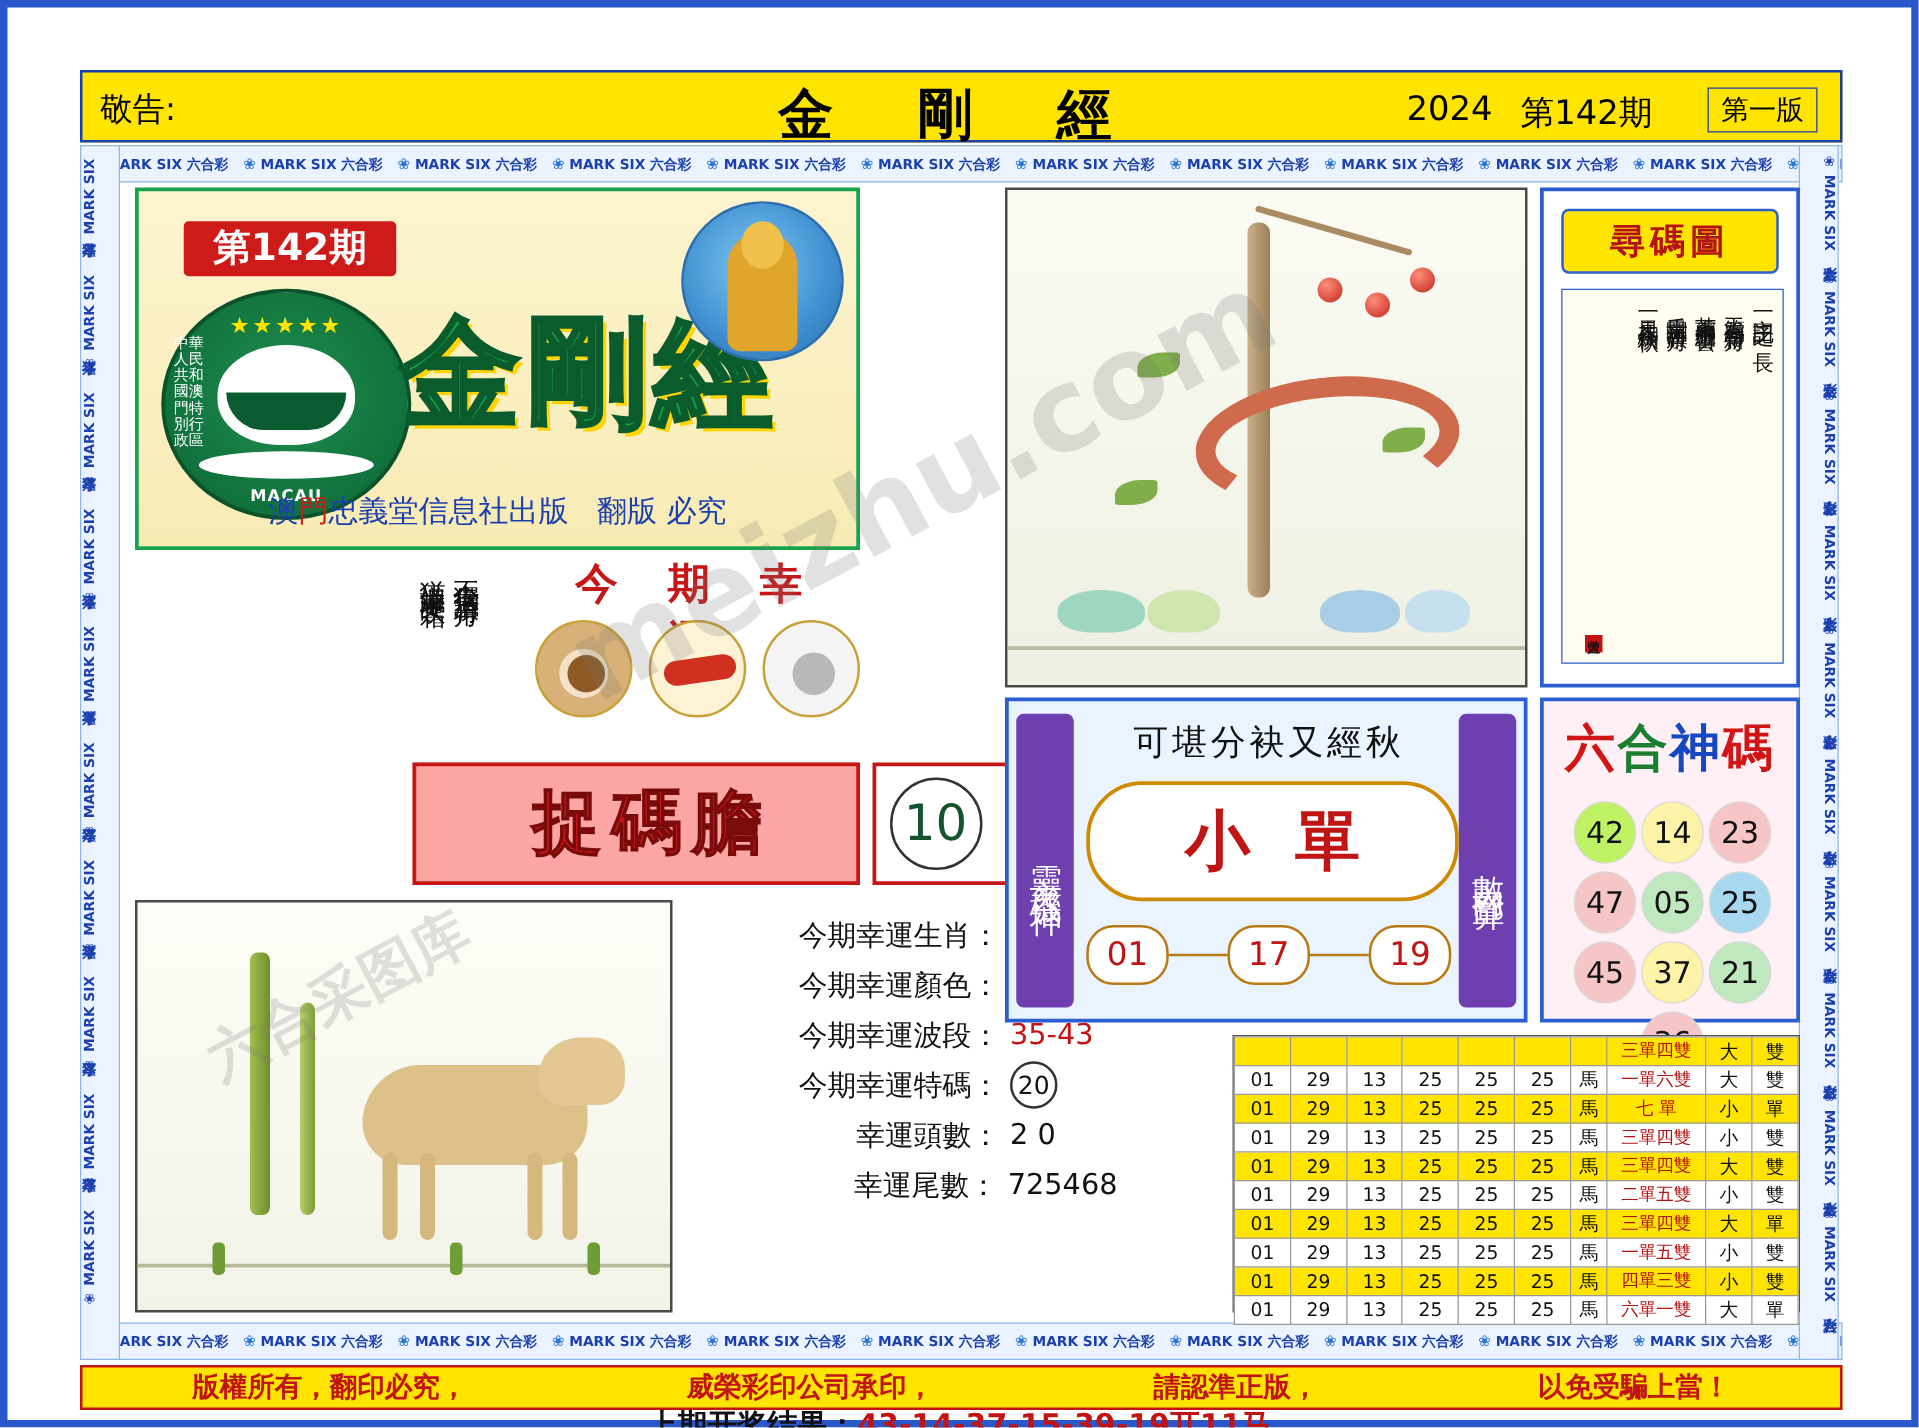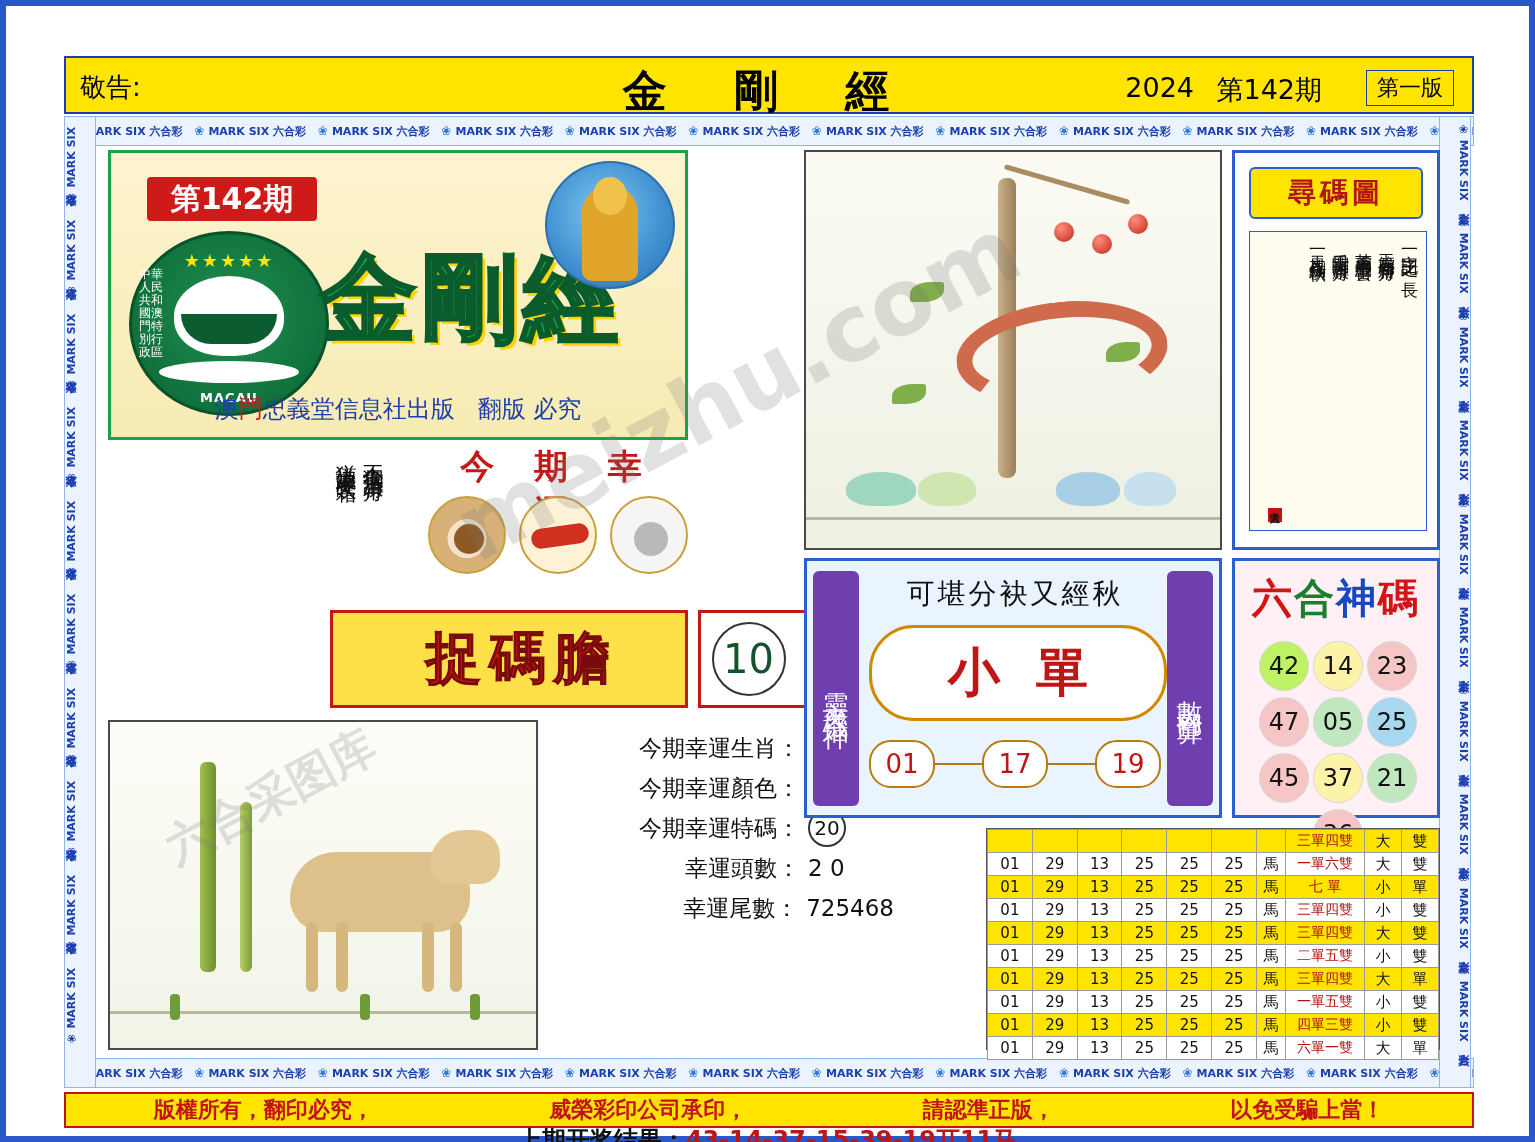--- a/index.html
+++ b/index.html
@@ -194,21 +194,21 @@
   }
   .z-dog{background:radial-gradient(circle at 50% 55%,#f3e2c8 0 35%,#d8b178 36% 100%);}
   .z-dog:after{content:"";position:absolute;left:24px;top:26px;width:30px;height:30px;background:#8d5a25;border-radius:50%;}
   .z-dragon{background:#fdf2d6;}
   .z-dragon:after{content:"";position:absolute;left:10px;top:28px;width:58px;height:20px;background:#d0301f;border-radius:10px;transform:rotate(-8deg);}
   .z-rabbit{background:#f5f5f5;}
   .z-rabbit:after{content:"";position:absolute;left:22px;top:24px;width:34px;height:34px;background:#b9b9b9;border-radius:50%;}
   
   .catch-box{
     position:absolute;left:232px;top:462px;width:358px;height:98px;
-    border:3px solid #c71616;box-sizing:border-box;background:#fde047;
+    border:3px solid #c71616;box-sizing:border-box;background:#fca5a5;
     display:flex;align-items:center;justify-content:center;padding-left:25px;
   }
   .catch-text{
     font-size:56px;font-weight:bold;color:#c71616;letter-spacing:8px;
     -webkit-text-stroke:1px #7a0b0b;font-family:"DejaVu Serif",serif;
   }
   .num-box{
     position:absolute;left:600px;top:462px;width:196px;height:98px;
     border:3px solid #c71616;box-sizing:border-box;background:#fff;
     display:flex;align-items:center;justify-content:space-around;
@@ -550,20 +550,24 @@
     </div>
 
     <div class="info-list">
       <div class="info-row">
         <span class="info-label">今期幸運生肖：</span>
         <span class="info-val"><span class="mouse-icon"></span></span>
       </div>
       <div class="info-row">
         <span class="info-label">今期幸運顏色：</span>
         <span class="info-val v-red">紅</span>
+      </div>
+      <div class="info-row">
+        <span class="info-label">今期幸運波段：</span>
+        <span class="info-val v-red">35-43</span>
       </div>
       <div class="info-row">
         <span class="info-label">今期幸運特碼：</span>
         <span class="info-val"><span class="v-circle">20</span></span>
       </div>
       <div class="info-row">
         <span class="info-label">幸運頭數：</span>
         <span class="info-val">2   0</span>
       </div>
       <div class="info-row">

